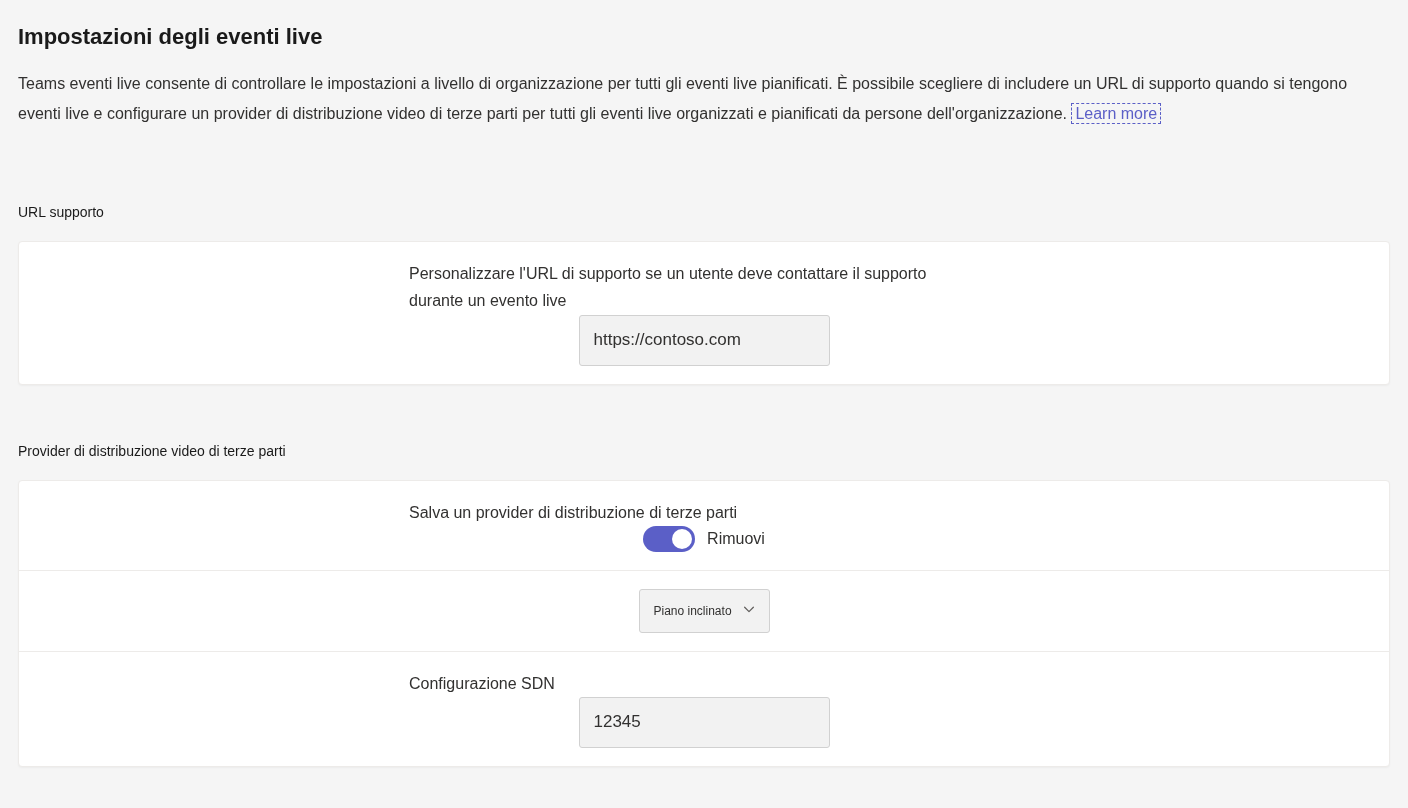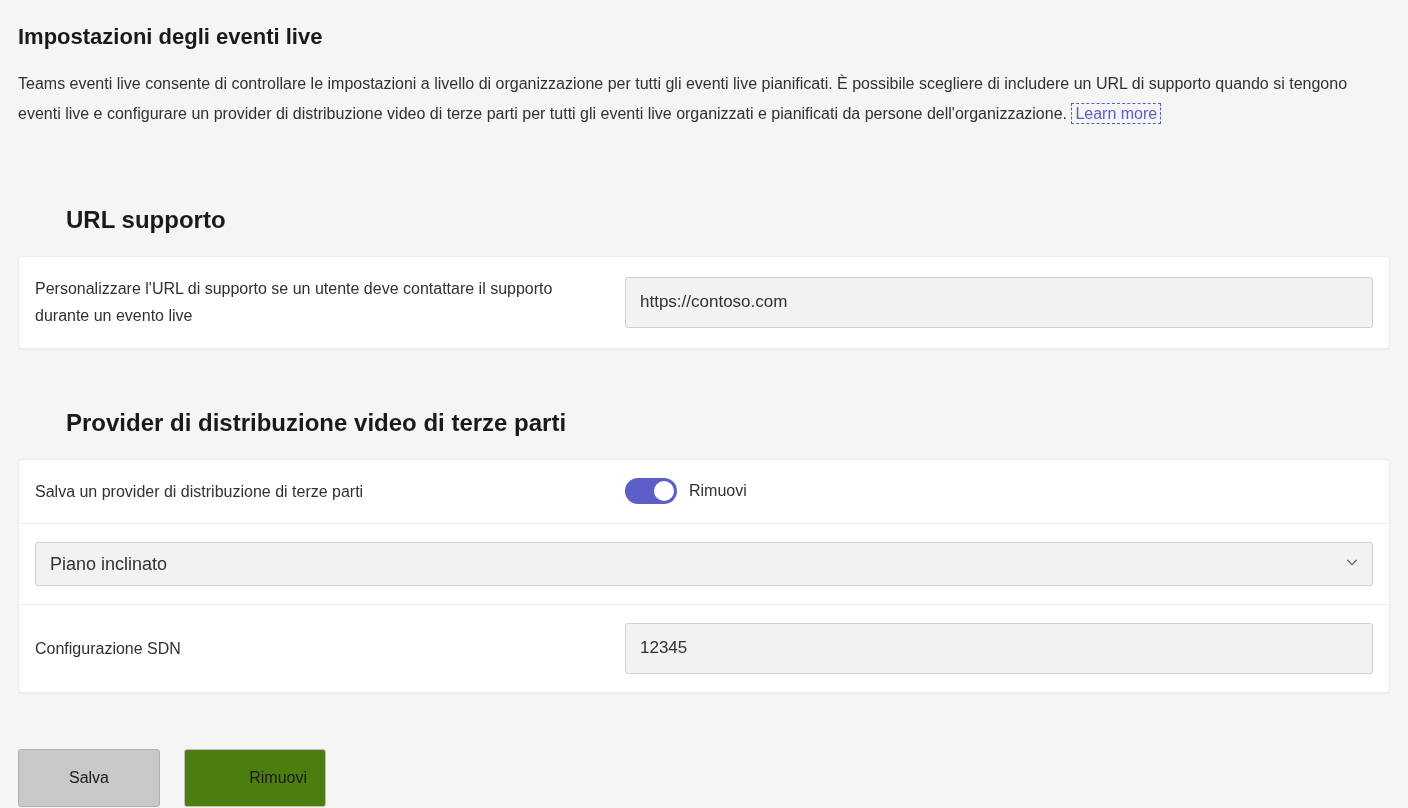--- a/index.html
+++ b/index.html
@@ -24,37 +24,37 @@
       margin-bottom: 74px;
       line-height: 1.85;
     }
     .learn-more {
       color: #5b5fc7;
       text-decoration: none;
       border: 1px dashed #5b5fc7;
       padding: 1px 3px;
     }
     h2 {
-      font-size: 24px;
-      font-weight: 700;
+      font-size: 14px;
+      font-weight: 400;
       color: #1a1a1a;
       margin-bottom: 18px;
-      margin-left: 48px;
     }
     .card {
       background: #fff;
       border-radius: 4px;
       border: 1px solid #edebe9;
       box-shadow: 0 1px 2px rgba(0,0,0,0.04);
     }
     .row {
       display: flex;
       align-items: center;
       padding: 18px 16px;
       border-bottom: 1px solid #edebe9;
+      flex-direction: column;
     }
     .row:last-child { border-bottom: none; }
     .row-label {
       width: 590px;
       padding-right: 20px;
       color: #323130;
       line-height: 1.7;
     }
     .row-control {
       flex: 1;
@@ -77,21 +77,21 @@
       position: relative;
       width: 100%;
     }
     .select-wrap select {
       width: 100%;
       height: 44px;
       padding: 0 36px 0 14px;
       border: 1px solid #d1d1d1;
       border-radius: 3px;
       background: #f2f2f2;
-      font-size: 18px;
+      font-size: 12px;
       color: #323130;
       font-family: inherit;
       appearance: none;
       -webkit-appearance: none;
     }
     .select-chevron {
       position: absolute;
       right: 14px;
       top: 50%;
       transform: translateY(-50%);

